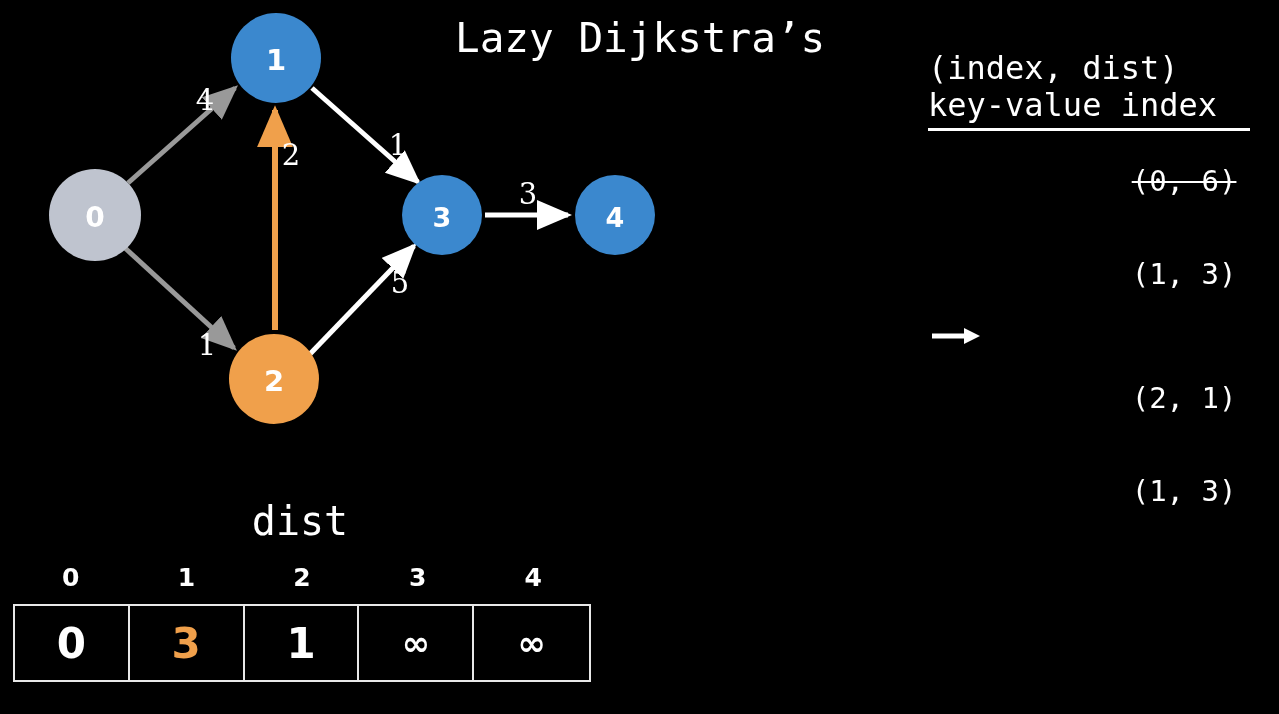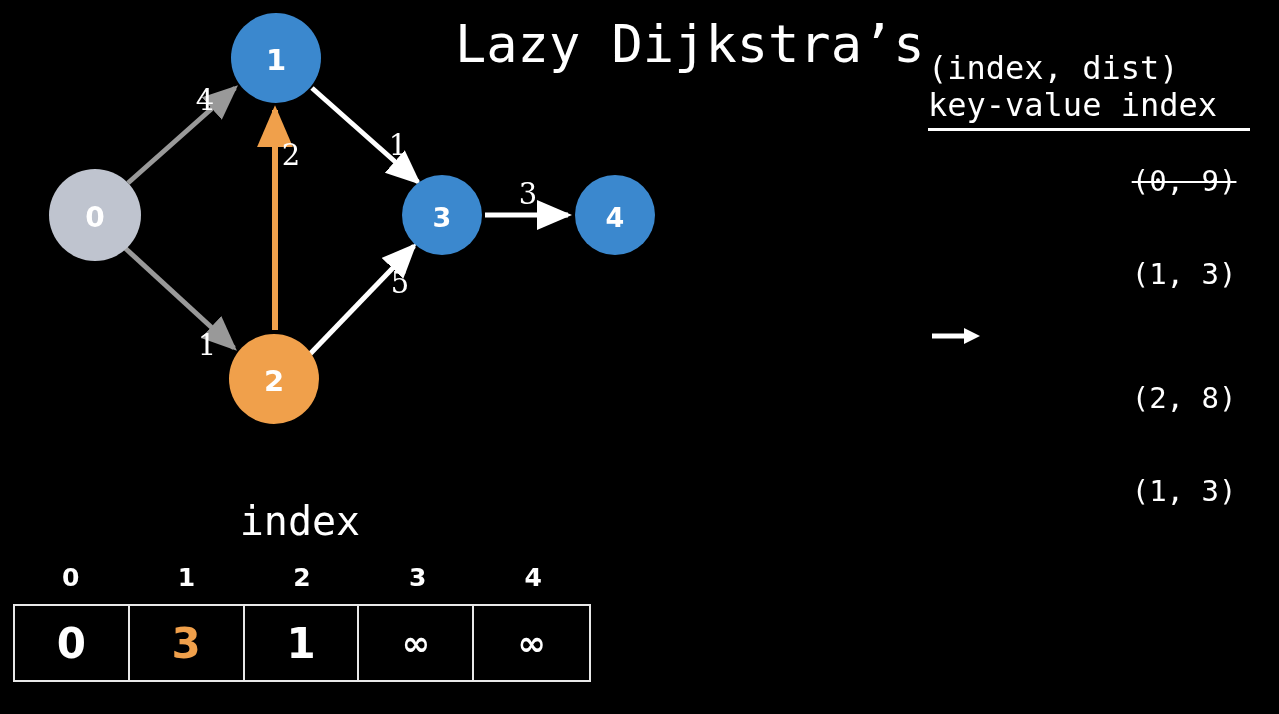--- a/index.html
+++ b/index.html
@@ -43,21 +43,21 @@
     text-anchor: middle;
     dominant-baseline: central;
   }
 
   
   #diagram-title {
     position: absolute;
     left: 455px;
     top: 14px;
     font-family: "DejaVu Sans Mono", monospace;
-    font-size: 52px;
+    font-size: 41px;
     letter-spacing: 0px;
     color: #ffffff;
     white-space: pre;
   }
 
   
   #pq-panel {
     position: absolute;
     left: 928px;
     top: 50px;
@@ -206,43 +206,43 @@
   <div id="diagram-title">Lazy Dijkstra’s</div>
 
   <div id="pq-panel">
     <div class="pq-head">(index, dist)</div>
     <div class="pq-head">key-value index</div>
     <div id="pq-rule"></div>
 
     <div id="pq-list">
 
       <div class="pq-row struck">
-        <span class="pq-text">(0, 9)</span>
+        <span class="pq-text">(0, 6)</span>
       </div>
 
       <div class="pq-row">
         <span class="pq-text">(1, 3)</span>
       </div>
 
       <div class="pq-row">
         <svg class="pq-pointer" viewBox="0 0 54 28">
           <line x1="2" y1="14" x2="36" y2="14" stroke="#ffffff" stroke-width="5"></line>
           <path d="M34,6 L50,14 L34,22 z" fill="#ffffff"></path>
         </svg>
-        <span class="pq-text">(2, 8)</span>
+        <span class="pq-text">(2, 1)</span>
       </div>
 
       <div class="pq-row">
         <span class="pq-text">(1, 3)</span>
       </div>
 
     </div>
   </div>
 
-  <div id="dist-caption">index</div>
+  <div id="dist-caption">dist</div>
 
   <div id="dist-index-row">
     <div class="idx">0</div>
     <div class="idx">1</div>
     <div class="idx">2</div>
     <div class="idx">3</div>
     <div class="idx">4</div>
   </div>
 
   <div id="dist-table">

